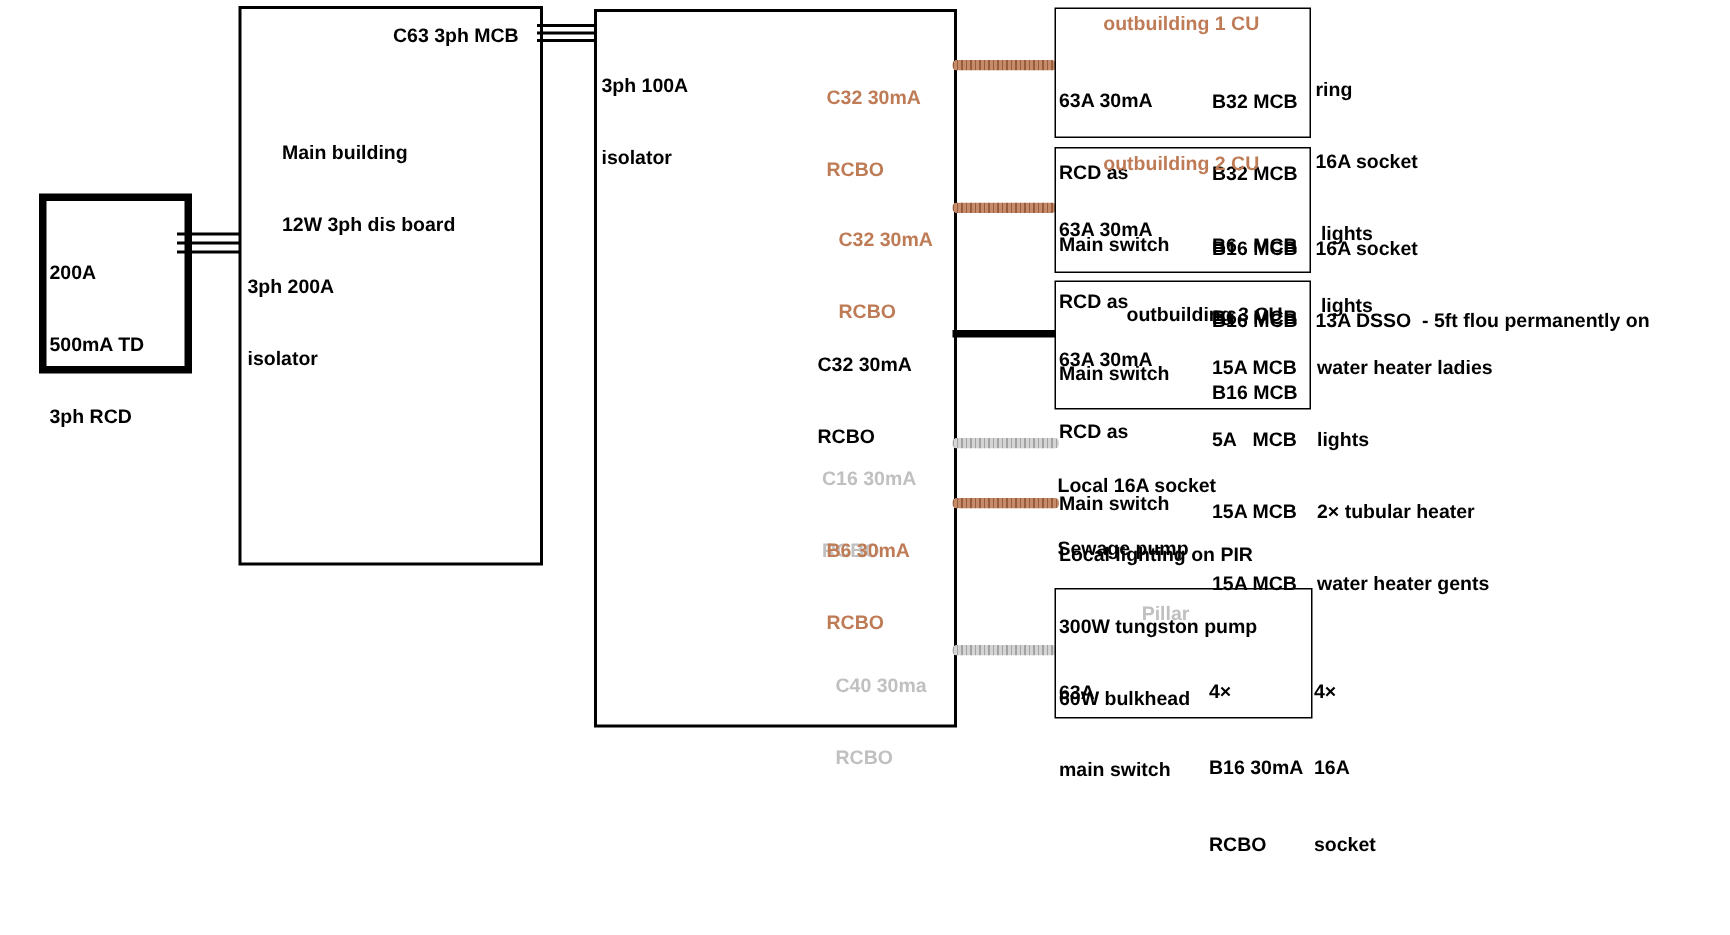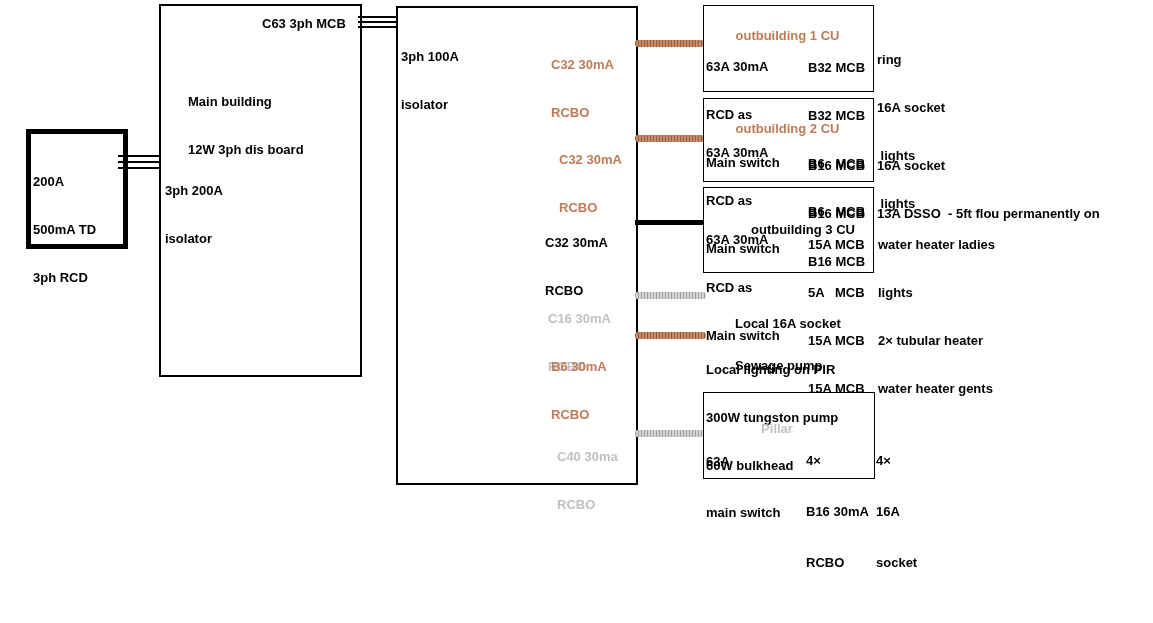--- a/index.html
+++ b/index.html
@@ -5,23 +5,23 @@
   html,body{margin:0;padding:0;background:#fff;}
   #canvas{
     position:relative;width:1153px;height:623px;background:#fff;overflow:hidden;
     font-family:"Liberation Sans","DejaVu Sans",sans-serif;
     font-weight:bold;font-size:13px;color:#000;
   }
   .box{position:absolute;border:2px solid #000;}
   .box.thin{border-width:1px;}
   .box.heavy{border-width:5px;}
   .t{position:absolute;line-height:16px;white-space:pre;}
-  .t.lh14{line-height:14px;margin-left:30px;}
+  .t.lh14{line-height:14px;}
   .t.lh17{line-height:17px;}
-  .center{text-align:center;margin-top:20px;}
+  .center{text-align:center;}
   .orange{color:#be7b55;}
   .gray{color:#c0c0c0;}
   .wire{position:absolute;height:2px;background:#000;}
   .feed{position:absolute;height:7px;border-radius:3px;}
   .feed.fl-orange{
     background-color:#be7b55;
     background-image:repeating-linear-gradient(90deg, rgba(96,46,24,0.40) 0 1px, rgba(255,255,255,0.12) 1px 3px);
   }
   .feed.fl-gray{
     background-color:#c6c6c6;

